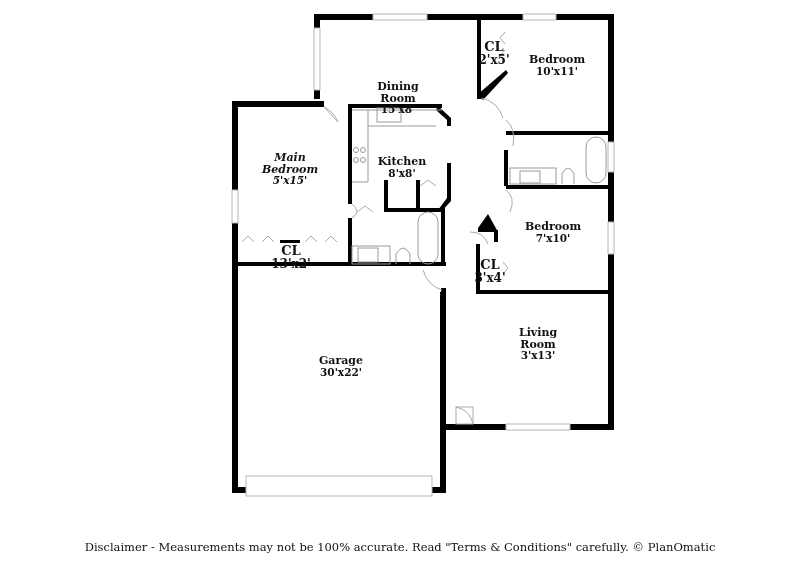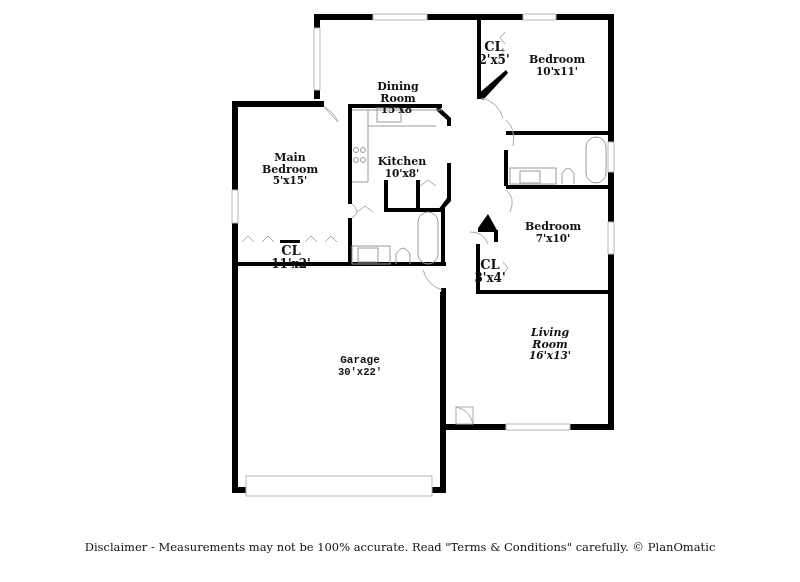--- a/index.html
+++ b/index.html
@@ -131,50 +131,50 @@
 <div class="lbl" style="left:557px; top:54px;">
   <span class="n">Bedroom</span>
   <span class="d">10'x11'</span>
 </div>
 
 <div class="lbl sm" style="left:494px; top:40px;">
   <span class="n">CL</span>
   <span class="d">2'x5'</span>
 </div>
 
-<div class="lbl" style="left:290px; top:152px;">
+<div class="lbl" style="left:290px; top:152px;font-style:italic;">
   <span class="n">Main</span>
   <span class="n">Bedroom</span>
   <span class="d">5'x15'</span>
 </div>
 
 <div class="lbl sm" style="left:291px; top:244px;">
   <span class="n">CL</span>
-  <span class="d">11'x2'</span>
+  <span class="d">13'x2'</span>
 </div>
 
 <div class="lbl" style="left:402px; top:156px;">
   <span class="n">Kitchen</span>
-  <span class="d">10'x8'</span>
+  <span class="d">8'x8'</span>
 </div>
 
 <div class="lbl" style="left:553px; top:221px;">
   <span class="n">Bedroom</span>
   <span class="d">7'x10'</span>
 </div>
 
 <div class="lbl sm" style="left:490px; top:258px;">
   <span class="n">CL</span>
   <span class="d">3'x4'</span>
 </div>
 
-<div class="lbl" style="left:360px; top:355px;font-family:Liberation Mono, monospace;">
+<div class="lbl" style="left:341px; top:355px;">
   <span class="n">Garage</span>
   <span class="d">30'x22'</span>
 </div>
 
-<div class="lbl" style="left:550px; top:327px;font-style:italic;">
+<div class="lbl" style="left:538px; top:327px;">
   <span class="n">Living</span>
   <span class="n">Room</span>
-  <span class="d">16'x13'</span>
+  <span class="d">3'x13'</span>
 </div>
 
 <div class="disc">Disclaimer - Measurements may not be 100% accurate. Read "Terms &amp; Conditions" carefully. © PlanOmatic</div>
 
 </body></html>

